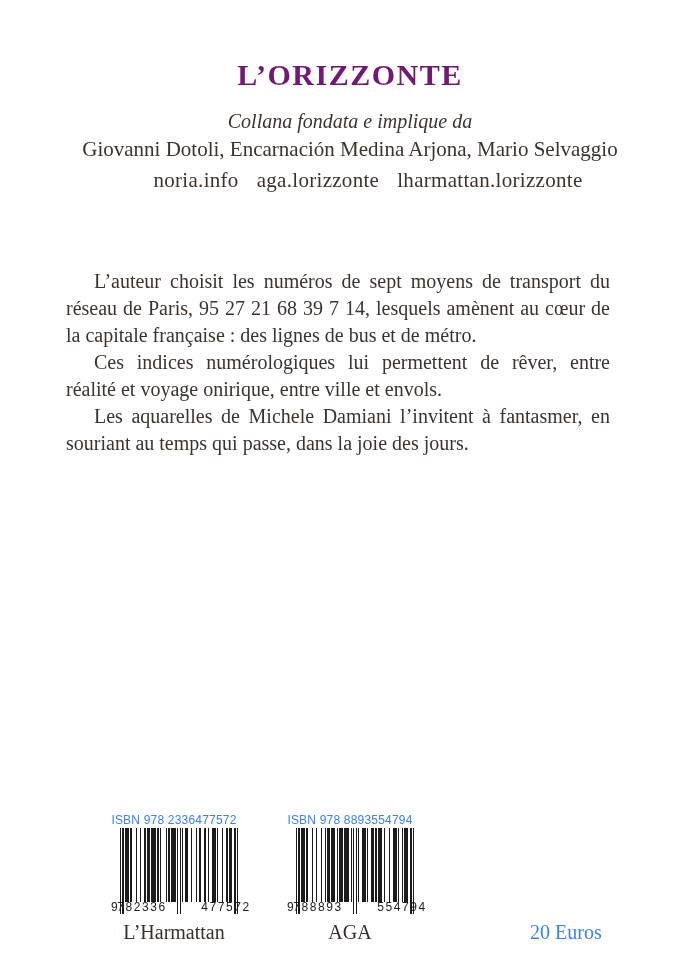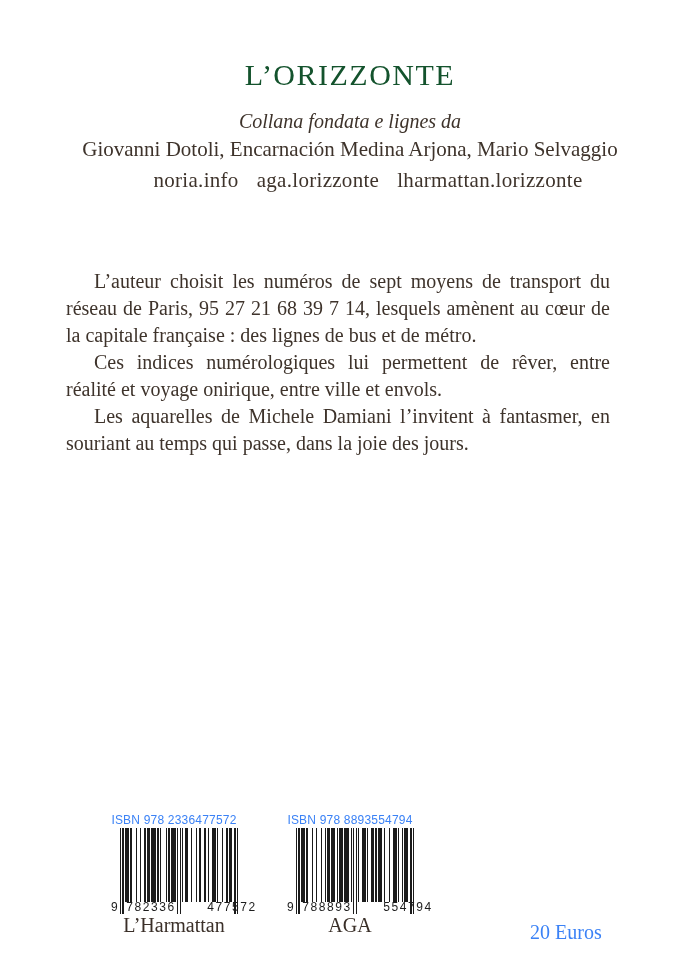--- a/index.html
+++ b/index.html
@@ -11,24 +11,24 @@
     font-family:"Liberation Serif", serif;
     color:#3e332b;
     overflow:hidden;
   }
 
   
   .header { text-align:center; padding-top:59px; }
   .title {
     margin:0;
     font-size:30px;
-    font-weight:400;
+    font-weight:700;
     letter-spacing:1.5px;
     line-height:32px;
-    color:#14532d;
+    color:#701a75;
   }
   .subtitle {
     margin-top:17px;
     font-style:italic;
     font-size:20px;
     line-height:26px;
   }
   .editors {
     margin-top:2px;
     font-size:21px;
@@ -73,24 +73,24 @@
   .bars svg { display:block; width:118px; height:86px; }
   .bars svg rect { fill:#1b1b1b; shape-rendering:crispEdges; }
   .ean-digits {
     position:absolute; left:0; bottom:0;
     width:100%; height:13px;
     font-family:"Liberation Sans", sans-serif;
     font-size:12px; line-height:13px;
     color:#1d1d1d;
   }
   .ean-digits .d-first { position:absolute; left:1px; width:9px; text-align:left; }
-  .ean-digits .d-g1 { position:absolute; left:15px; width:52px; text-align:center; letter-spacing:1.6px; }
-  .ean-digits .d-g2 { position:absolute; left:84px; width:76px; text-align:center; letter-spacing:1.6px; }
+  .ean-digits .d-g1 { position:absolute; left:6px; width:52px; text-align:center; letter-spacing:1.6px; }
+  .ean-digits .d-g2 { position:absolute; left:78px; width:76px; text-align:center; letter-spacing:1.6px; }
   .publisher {
-    margin-top:1px;
+    margin-top:8px;
     font-size:20px;
     line-height:20px;
     color:#3a2f28;
     white-space:nowrap;
   }
   .price {
     position:absolute;
     left:530px; top:110px;
     font-size:20px;
     line-height:20px;
@@ -98,21 +98,21 @@
     white-space:nowrap;
   }
 </style>
 </head>
 <body>
 
 <div class="page">
 
   <div class="header">
     <h1 class="title">L’ORIZZONTE</h1>
-    <div class="subtitle">Collana fondata e lignes da</div>
+    <div class="subtitle">Collana fondata e implique da</div>
     <div class="editors">Giovanni Dotoli, Encarnación Medina Arjona, Mario Selvaggio</div>
     <div class="links">
       <span>noria.info</span><span>aga.lorizzonte</span><span>lharmattan.lorizzonte</span>
     </div>
   </div>
 
   <div class="blurb">
     <p>L’auteur choisit les numéros de sept moyens de transport du réseau de Paris, 95 27 21 68 39 7 14, lesquels amènent au cœur de la capitale française : des lignes de bus et de métro.</p>
     <p>Ces indices numérologiques lui permettent de rêver, entre réalité et voyage onirique, entre ville et envols.</p>
     <p>Les aquarelles de Michele Damiani l’invitent à fantasmer, en souriant au temps qui passe, dans la joie des jours.</p>

